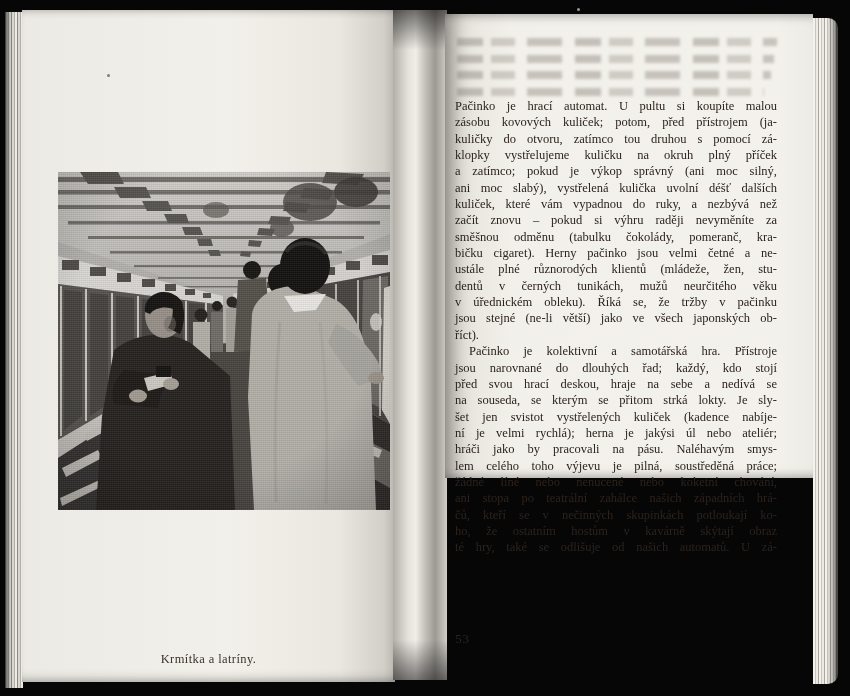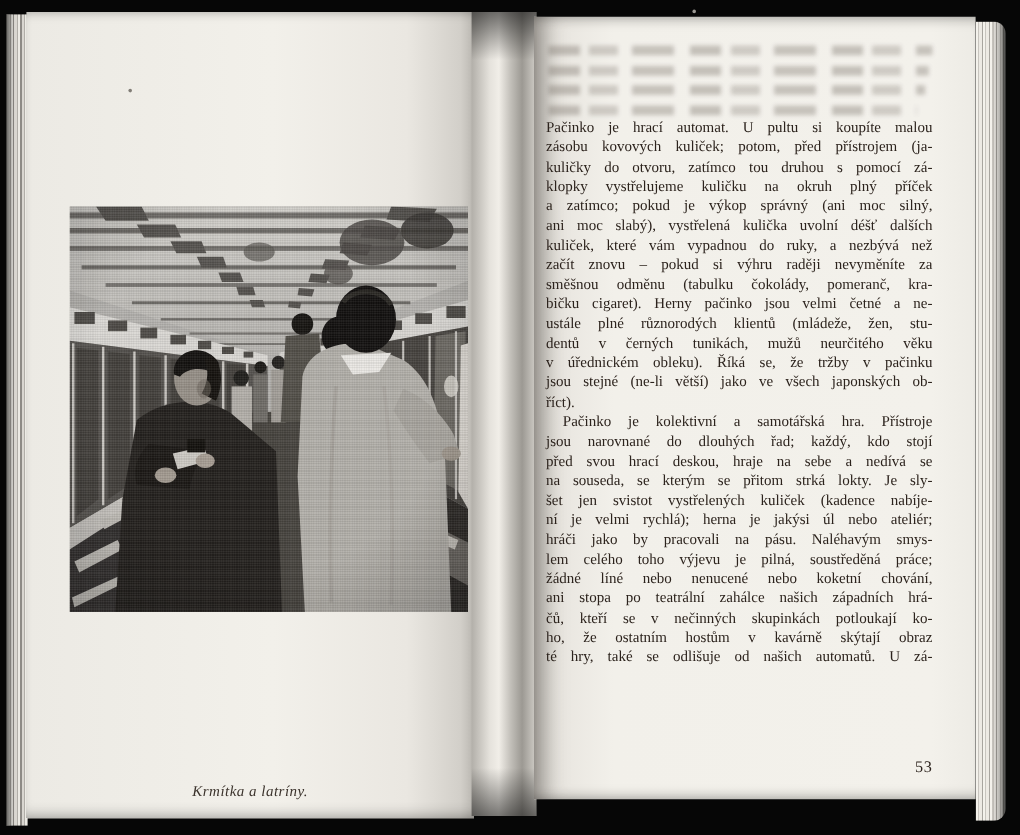--- a/index.html
+++ b/index.html
@@ -27,33 +27,33 @@
   }
   .photo svg{display:block;}
   .grain{
     position:absolute;inset:0;pointer-events:none;
     background-image:
       repeating-linear-gradient(0deg, rgba(255,255,255,.045) 0 1px, rgba(0,0,0,.05) 1px 2px),
       repeating-linear-gradient(90deg, rgba(255,255,255,.03) 0 1px, rgba(0,0,0,.03) 1px 2px);
   }
   .caption{
     position:absolute;left:0;right:0;top:642px;text-align:center;
-    font-size:12.5px;letter-spacing:.4px;color:#3b332c;font-style:italic;
+    font-size:12.5px;letter-spacing:.4px;color:#3b332c;
   }
   .speck{position:absolute;width:3px;height:3px;border-radius:50%;background:#817d76;}
   
   .gutter{
     position:absolute;left:393px;top:10px;width:54px;height:670px;
     background:
       linear-gradient(180deg, rgba(0,0,0,.55), rgba(0,0,0,0) 6%, rgba(0,0,0,0) 94%, rgba(0,0,0,.5)),
       linear-gradient(90deg,#b2afa9 0,#e5e2dc 28%,#f1eee8 42%,#c3c0ba 60%,#9c9993 78%,#d1cec8 100%);
   }
   
   .page-right{
-    position:absolute;left:445px;top:14px;width:368px;height:652px;
+    position:absolute;left:445px;top:14px;width:368px;height:464px;
     background:linear-gradient(90deg,#dbd8d2 0,#e9e6e0 6%,#f2f0ea 18%,#f3f1eb 90%,#edebe5 100%);
     box-shadow:inset 18px 0 22px -14px rgba(50,45,40,.6),
                inset 0 9px 10px -8px rgba(0,0,0,.3),
                inset 0 -9px 10px -8px rgba(0,0,0,.3);
   }
   .ghost{position:absolute;left:12px;top:24px;width:320px;}
   .ghost .gl{
     height:8px;margin-bottom:8.5px;filter:blur(1.8px);opacity:.85;
     background:repeating-linear-gradient(90deg,
       rgba(112,104,96,.42) 0 26px, rgba(112,104,96,0) 26px 34px,
@@ -64,21 +64,21 @@
   .ghost .gl:nth-child(3){width:98%;}
   .ghost .gl:nth-child(4){width:96%;}
   .bodytext{
     position:absolute;left:10px;top:84px;width:322px;
     font-size:12.5px;line-height:16.35px;color:#2c231d;
   }
   .line{text-align:justify;text-align-last:justify;}
   .line.flush{text-align-last:left;}
   .line.indent{text-indent:14px;}
   .pagenum{
-    position:absolute;top:617px;left:10px;width:322px;text-align:right;
+    position:absolute;top:617px;left:10px;width:322px;
     font-size:13.5px;color:#2c231d;letter-spacing:.5px;
   }
   
   .edge-right{
     position:absolute;left:813px;top:18px;width:25px;height:666px;
     background:
       linear-gradient(90deg, rgba(0,0,0,0) 0 55%, rgba(0,0,0,.3) 85%, rgba(0,0,0,.75) 100%),
       repeating-linear-gradient(90deg,#f4f2ec 0 2px,#c8c5bf 2px 3px,#edeae4 3px 5px,#a8a59f 5px 6px);
     border-radius:0 10px 10px 0;
   }

